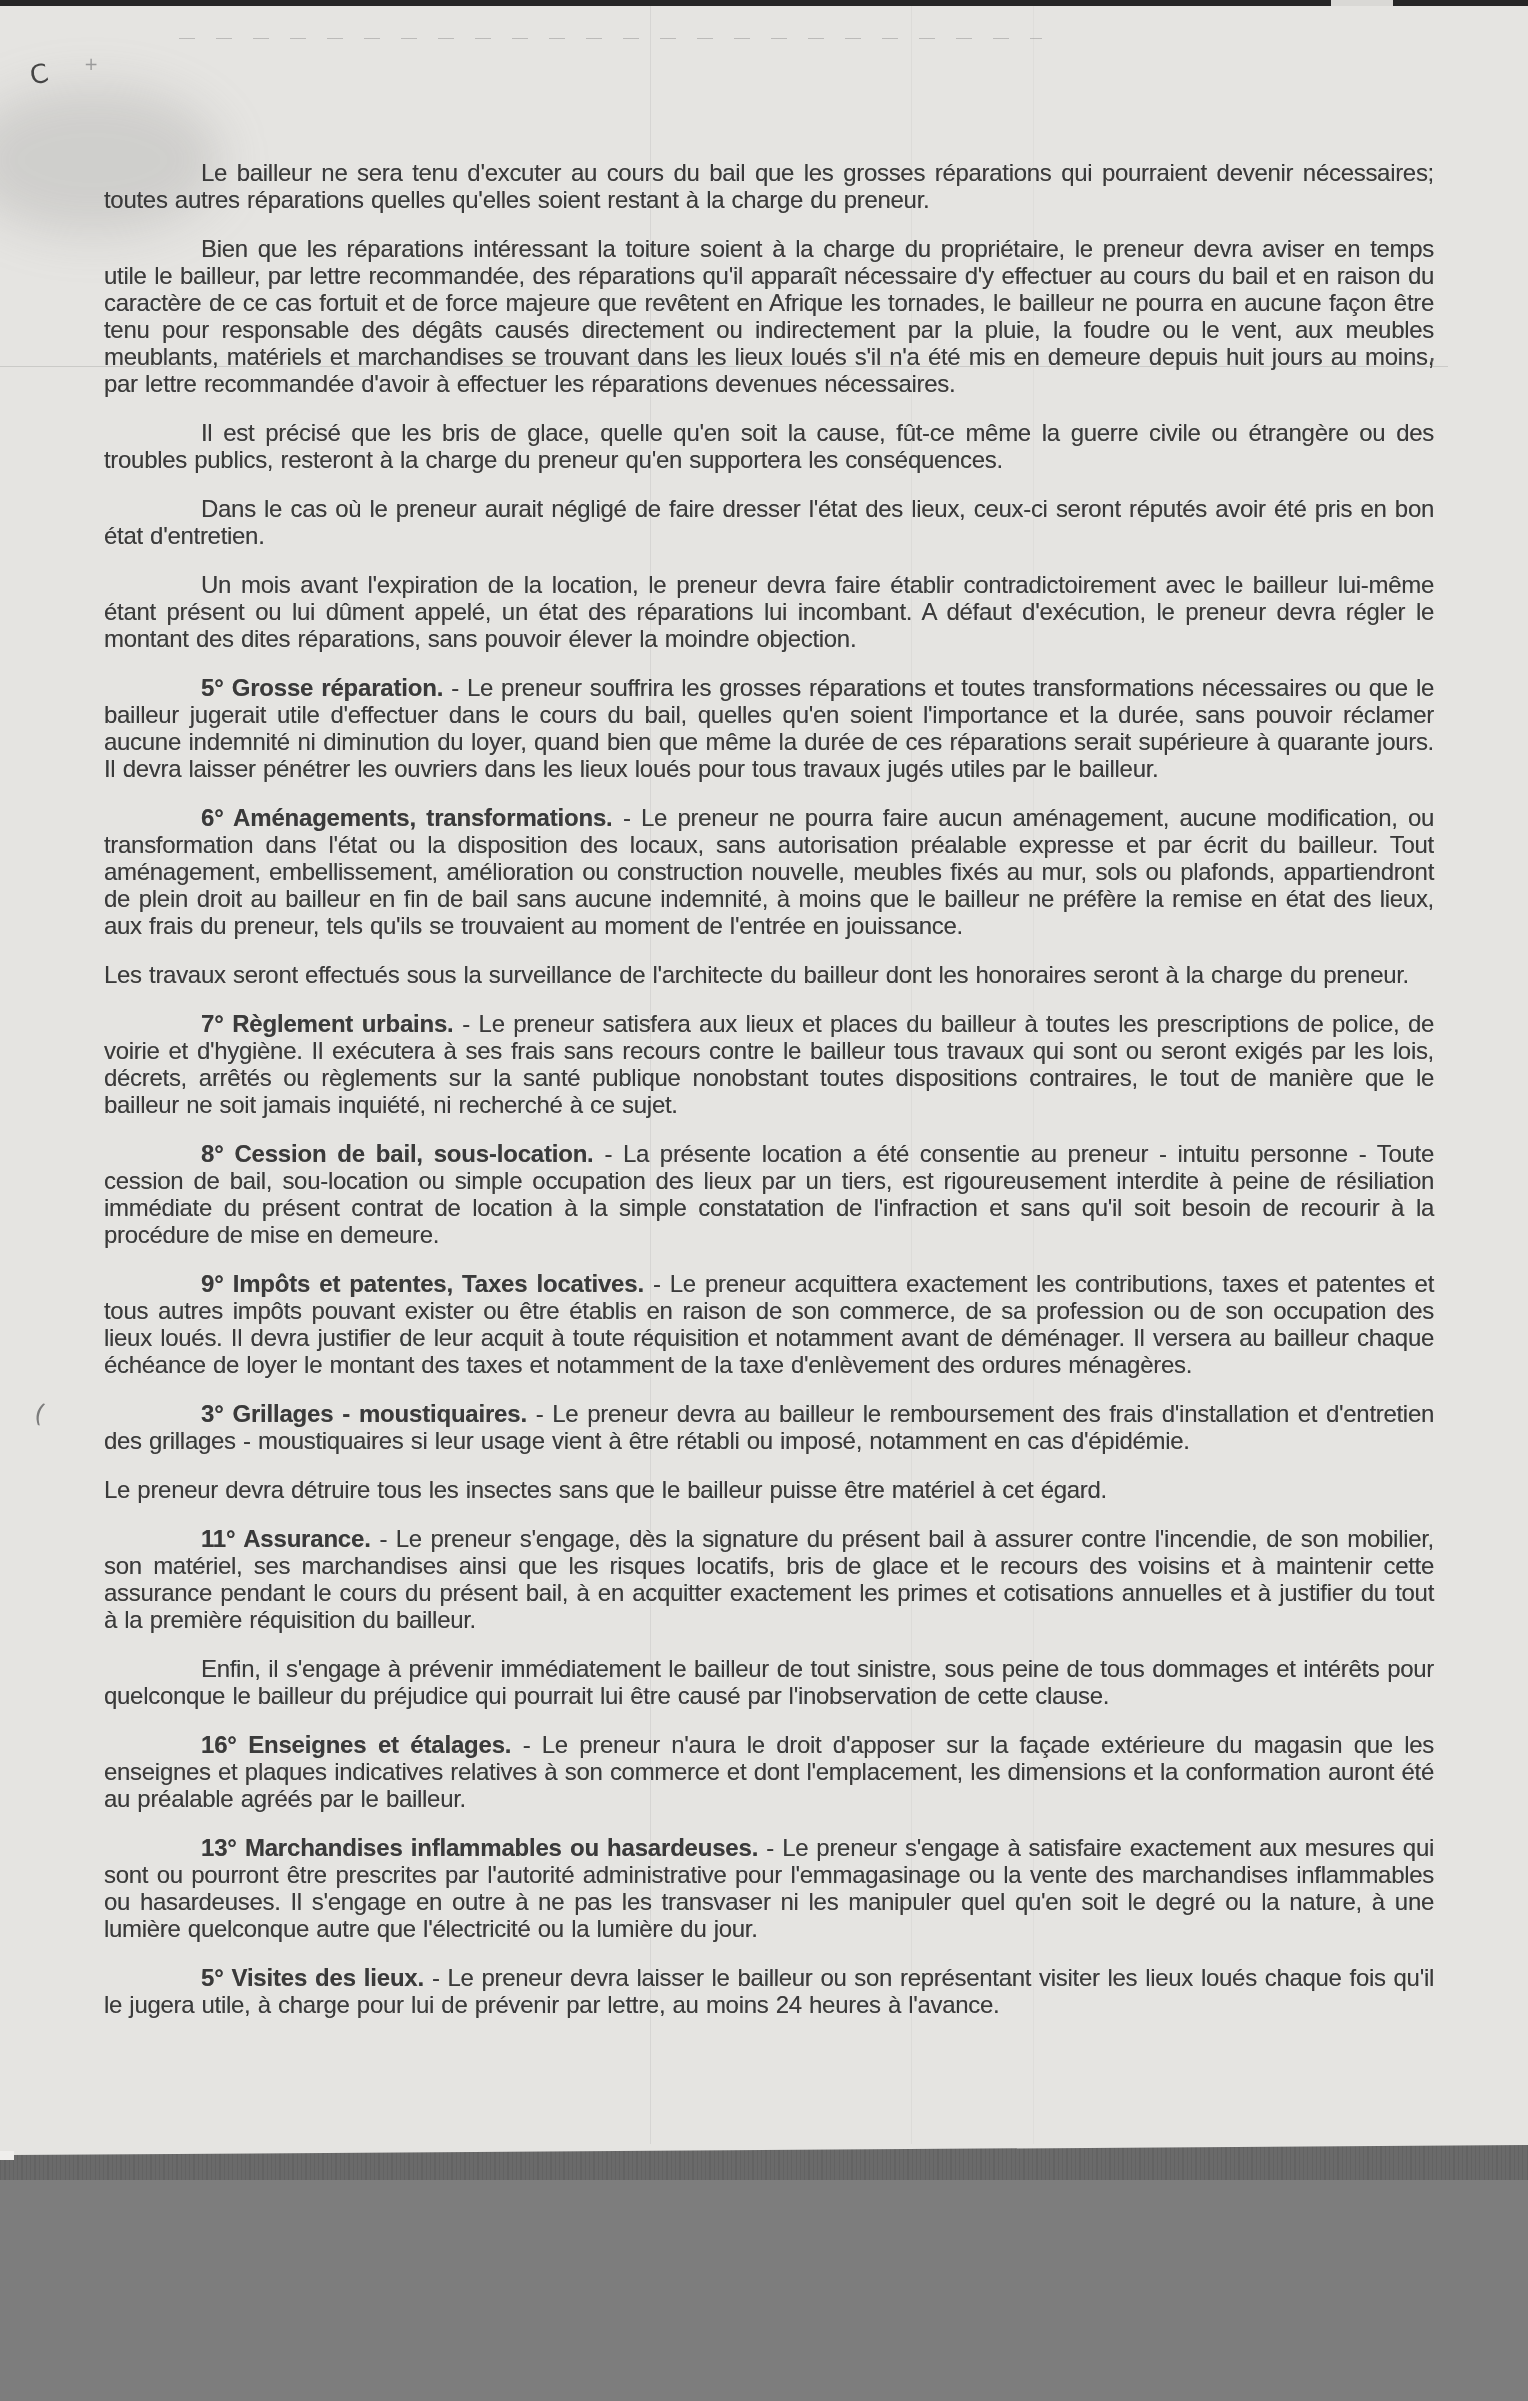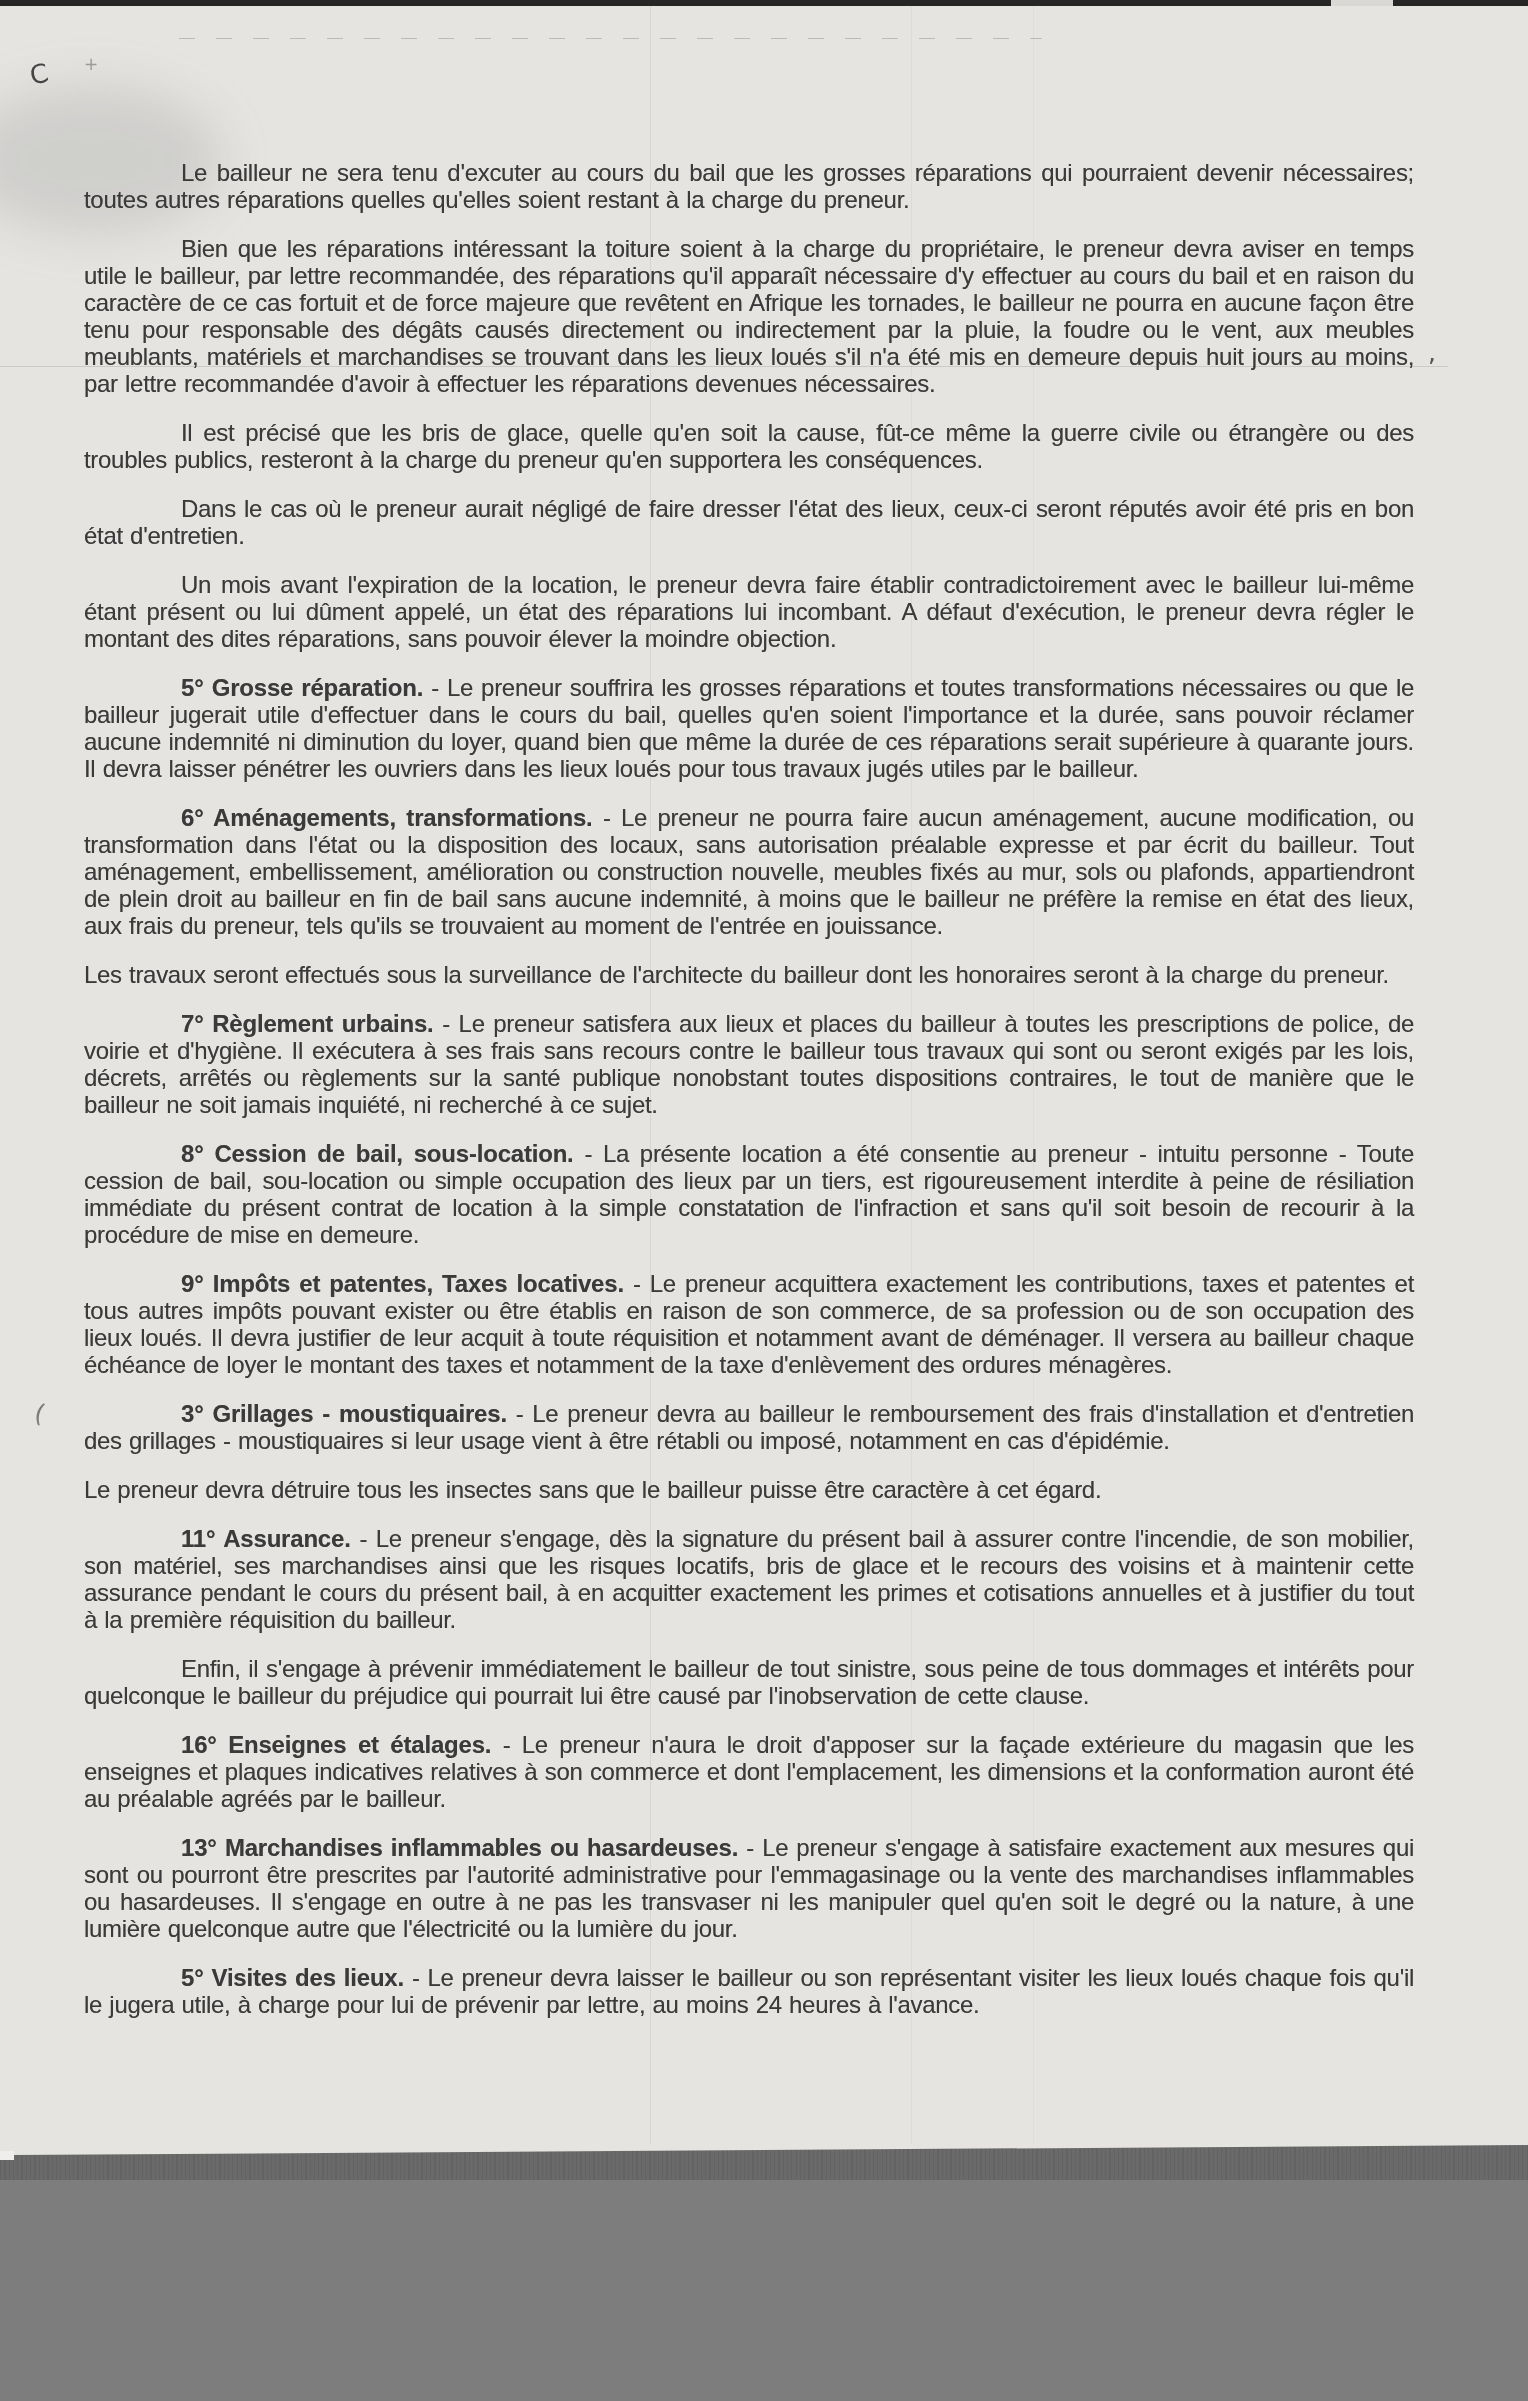--- a/index.html
+++ b/index.html
@@ -73,21 +73,21 @@
     z-index: 4;
   }
   
   .mark { position: absolute; z-index: 5; color: #4a4a4a; font-family: "DejaVu Sans", sans-serif; }
   .mark.m1 { left: 30px;  top: 59px;  font-size: 26px; transform: rotate(-12deg); color: #454545; }
   .mark.m2 { left: 84px; top: 54px;  font-size: 17px; color: #9a9a9a; }
   .mark.m3 { left: 1428px; top: 338px; font-size: 25px; color: #555555; }
   .mark.m4 { left: 35px;  top: 1399px; font-size: 25px; transform: rotate(14deg); color: #7c7c7c; }
   
   .content {
-    position: absolute; left: 84px; top: 159px;
+    position: absolute; left: 104px; top: 159px;
     width: 1330px;
     z-index: 5;
   }
   .content p {
     margin: 0 0 22px 0;
     font-size: 24px;
     line-height: 27px;
     color: #3a3a3a;
     text-align: justify;
     letter-spacing: -0.3px;
@@ -126,20 +126,20 @@
     <p class="indent">Il est précisé que les bris de glace, quelle qu'en soit la cause, fût-ce même la guerre civile ou étrangère ou des troubles publics, resteront à la charge du preneur qu'en supportera les conséquences.</p>
     <p class="indent">Dans le cas où le preneur aurait négligé de faire dresser l'état des lieux, ceux-ci seront réputés avoir été pris en bon état d'entretien.</p>
     <p class="indent">Un mois avant l'expiration de la location, le preneur devra faire établir contradictoirement avec le bailleur lui-même étant présent ou lui dûment appelé, un état des réparations lui incombant. A défaut d'exécution, le preneur devra régler le montant des dites réparations, sans pouvoir élever la moindre objection.</p>
     <p class="indent"><strong>5° Grosse réparation. </strong>- Le preneur  souffrira les grosses réparations et toutes transformations nécessaires ou que le bailleur jugerait utile d'effectuer dans le cours du bail, quelles qu'en soient l'importance et la durée, sans pouvoir réclamer aucune indemnité ni diminution du loyer, quand bien que même la durée de ces réparations serait supérieure à quarante jours. Il devra laisser pénétrer les ouvriers dans les lieux loués pour tous travaux jugés utiles par le bailleur.</p>
     <p class="indent"><strong>6° Aménagements, transformations. </strong>- Le preneur ne pourra faire aucun aménagement, aucune modification, ou transformation dans l'état ou la disposition des locaux, sans autorisation préalable expresse et par écrit du bailleur. Tout aménagement, embellissement, amélioration ou construction nouvelle, meubles fixés au mur, sols ou plafonds, appartiendront de plein droit au bailleur en fin de bail sans aucune indemnité, à moins que le bailleur ne préfère la remise en état des lieux, aux frais du preneur, tels qu'ils se trouvaient au moment de l'entrée en jouissance.</p>
     <p>Les travaux seront effectués sous la surveillance de l'architecte du bailleur dont les honoraires seront à la charge du preneur.</p>
     <p class="indent"><strong>7° Règlement urbains. </strong>- Le preneur satisfera aux lieux et places du bailleur à toutes les prescriptions de police, de voirie et d'hygiène. Il exécutera à ses frais sans recours contre le bailleur tous travaux qui sont ou seront exigés par les lois, décrets, arrêtés ou règlements sur la santé publique nonobstant toutes dispositions contraires, le tout de manière que le bailleur ne soit jamais inquiété, ni recherché à ce sujet.</p>
     <p class="indent"><strong>8° Cession de bail, sous-location. </strong>- La présente location a été consentie au preneur - intuitu personne - Toute cession de bail, sou-location ou simple occupation des lieux par un tiers, est rigoureusement interdite à peine de résiliation immédiate du présent contrat de location à la simple constatation de l'infraction et sans qu'il soit besoin de recourir à la procédure de mise en demeure.</p>
     <p class="indent"><strong>9° Impôts et patentes, Taxes locatives. </strong>- Le preneur acquittera exactement les contributions, taxes et patentes et tous autres impôts pouvant exister ou être établis en raison de son commerce, de sa profession ou de son occupation des lieux loués. Il devra justifier de leur acquit à toute réquisition et notamment avant de déménager. Il versera au bailleur chaque échéance de loyer le montant des taxes et notamment de la taxe d'enlèvement des ordures ménagères.</p>
     <p class="indent"><strong>3° Grillages - moustiquaires. </strong>- Le preneur devra au bailleur le remboursement des frais d'installation et d'entretien des grillages - moustiquaires si leur usage vient à être rétabli ou imposé, notamment en cas d'épidémie.</p>
-    <p>Le preneur devra détruire tous les insectes sans que le bailleur puisse être caractère à cet égard.</p>
+    <p>Le preneur devra détruire tous les insectes sans que le bailleur puisse être matériel à cet égard.</p>
     <p class="indent"><strong>11° Assurance. </strong>- Le preneur s'engage, dès la signature du présent bail à assurer contre l'incendie, de son mobilier, son matériel, ses marchandises ainsi que les risques locatifs, bris de glace et le recours des voisins et à maintenir cette assurance pendant le cours du présent bail, à en acquitter exactement les primes et  cotisations annuelles et à justifier du tout à la première réquisition du bailleur.</p>
     <p class="indent">Enfin, il s'engage à prévenir immédiatement le bailleur de tout sinistre, sous peine de tous dommages et intérêts pour quelconque le bailleur du préjudice qui pourrait lui être causé par l'inobservation de cette clause.</p>
     <p class="indent"><strong>16° Enseignes et étalages. </strong>- Le preneur n'aura le droit d'apposer sur la façade extérieure du magasin que les enseignes et plaques indicatives relatives à son commerce et dont l'emplacement, les dimensions et la conformation auront été au préalable agréés par le bailleur.</p>
     <p class="indent"><strong>13° Marchandises inflammables ou hasardeuses. </strong>- Le preneur s'engage à satisfaire exactement aux mesures qui sont ou pourront être prescrites par l'autorité administrative pour l'emmagasinage ou la vente des marchandises inflammables ou hasardeuses. Il s'engage en outre à ne pas les transvaser ni les manipuler quel qu'en soit le degré ou la nature, à une lumière quelconque autre que l'électricité ou la lumière du jour.</p>
     <p class="indent"><strong>5° Visites des lieux. </strong>- Le preneur devra laisser le bailleur ou son représentant visiter les lieux loués chaque fois qu'il le jugera utile, à charge pour lui de prévenir par lettre, au moins 24 heures à l'avance.</p>
   </div>
 
 
 </body></html>

